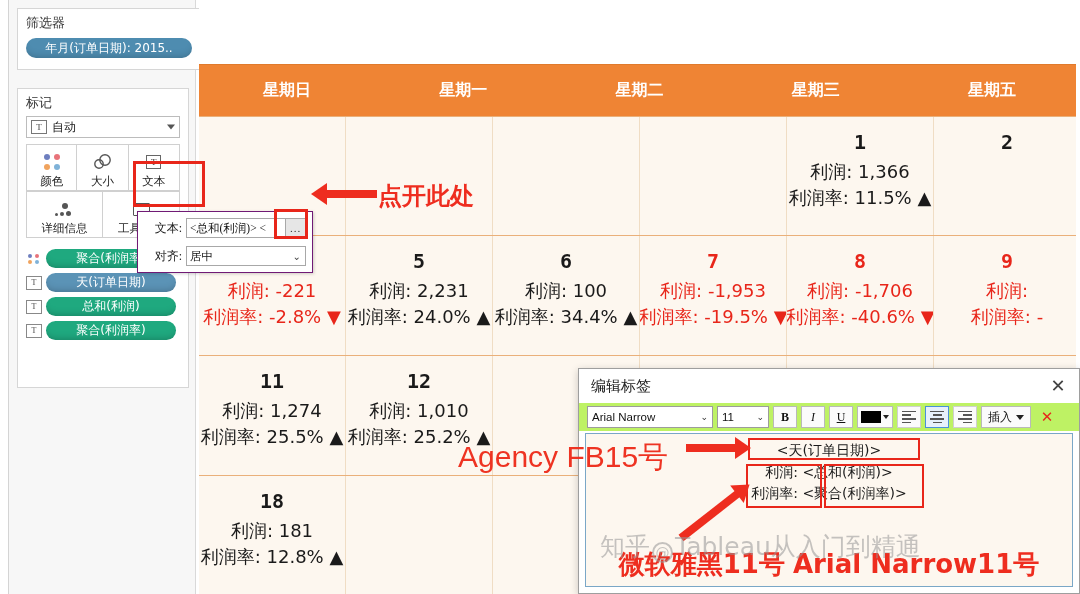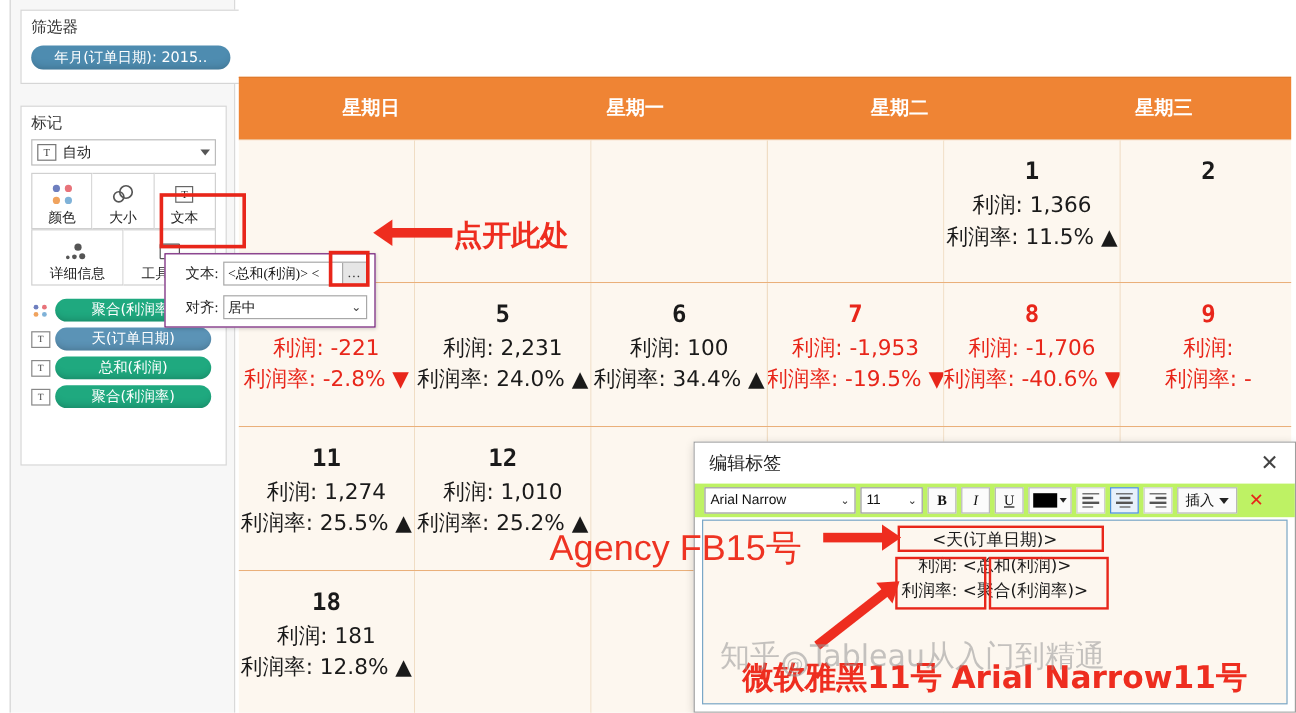--- a/index.html
+++ b/index.html
@@ -414,20 +414,21 @@
   </div>
 
   <div id="calendar">
     <div class="cal-topgap"></div>
 
     <div class="cal-header">
       <div class="hcell">星期日</div>
       <div class="hcell">星期一</div>
       <div class="hcell">星期二</div>
       <div class="hcell">星期三</div>
+      <div class="hcell">星期五</div>
     </div>
 
     <div id="cal-body">
         <div class="cal-row">
           <div class="cal-cell empty"></div>
           <div class="cal-cell empty"></div>
           <div class="cal-cell empty"></div>
           <div class="cal-cell empty"></div>
           <div class="cal-cell">
             <div class="day-num">1</div>

